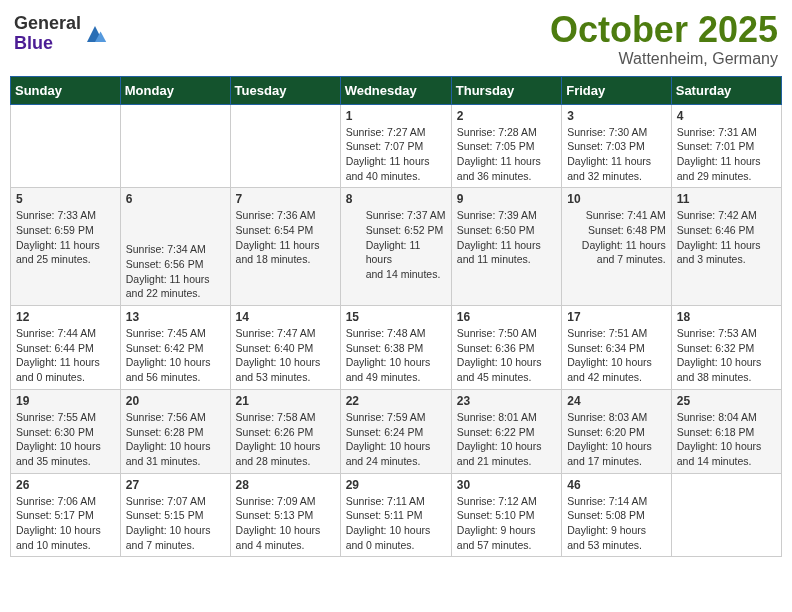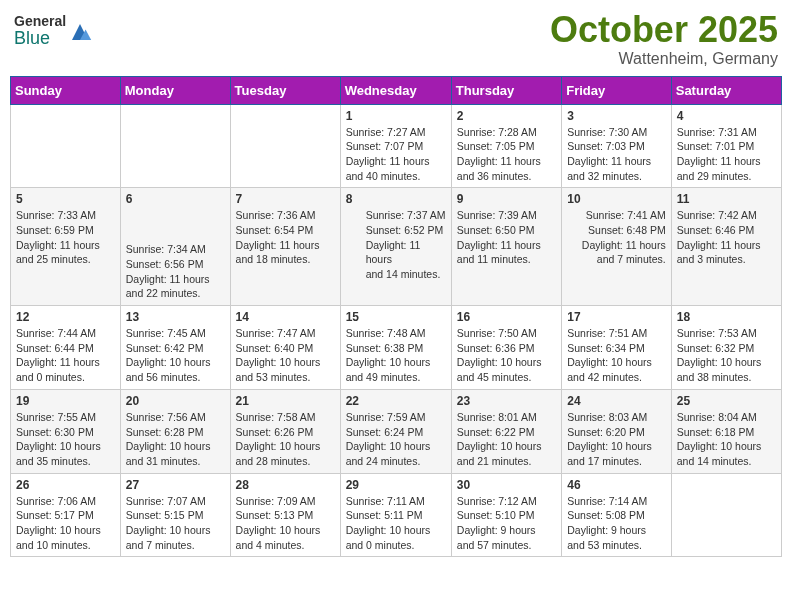--- a/index.html
+++ b/index.html
@@ -21,28 +21,28 @@
       display: flex;
       align-items: center;
       margin-top: 4px;
     }
     .logo-text {
       display: flex;
       flex-direction: column;
       line-height: 1.1;
     }
     .logo-general {
-      font-size: 14px;
+      font-size: 18px;
       font-weight: bold;
       color: #333;
     }
     .logo-blue {
       font-size: 18px;
-      font-weight: normal;
-      color: #0f766e;
+      font-weight: bold;
+      color: #4c1d95;
     }
     .logo-icon {
       width: 24px;
       height: 24px;
       margin-left: 2px;
     }
     .title-block {
       text-align: right;
     }
     .month-year {
@@ -54,21 +54,21 @@
     .location {
       font-size: 16px;
       color: #555;
     }
     .calendar {
       width: 100%;
       border-collapse: collapse;
       border: 1px solid #ccc;
     }
     .calendar th {
-      background-color: #a21caf;
+      background-color: #14532d;
       color: #fff;
       font-size: 13px;
       font-weight: bold;
       padding: 6px 4px;
       text-align: left;
       border: 1px solid #2060a0;
     }
     .calendar td {
       vertical-align: top;
       border: 1px solid #ccc;

